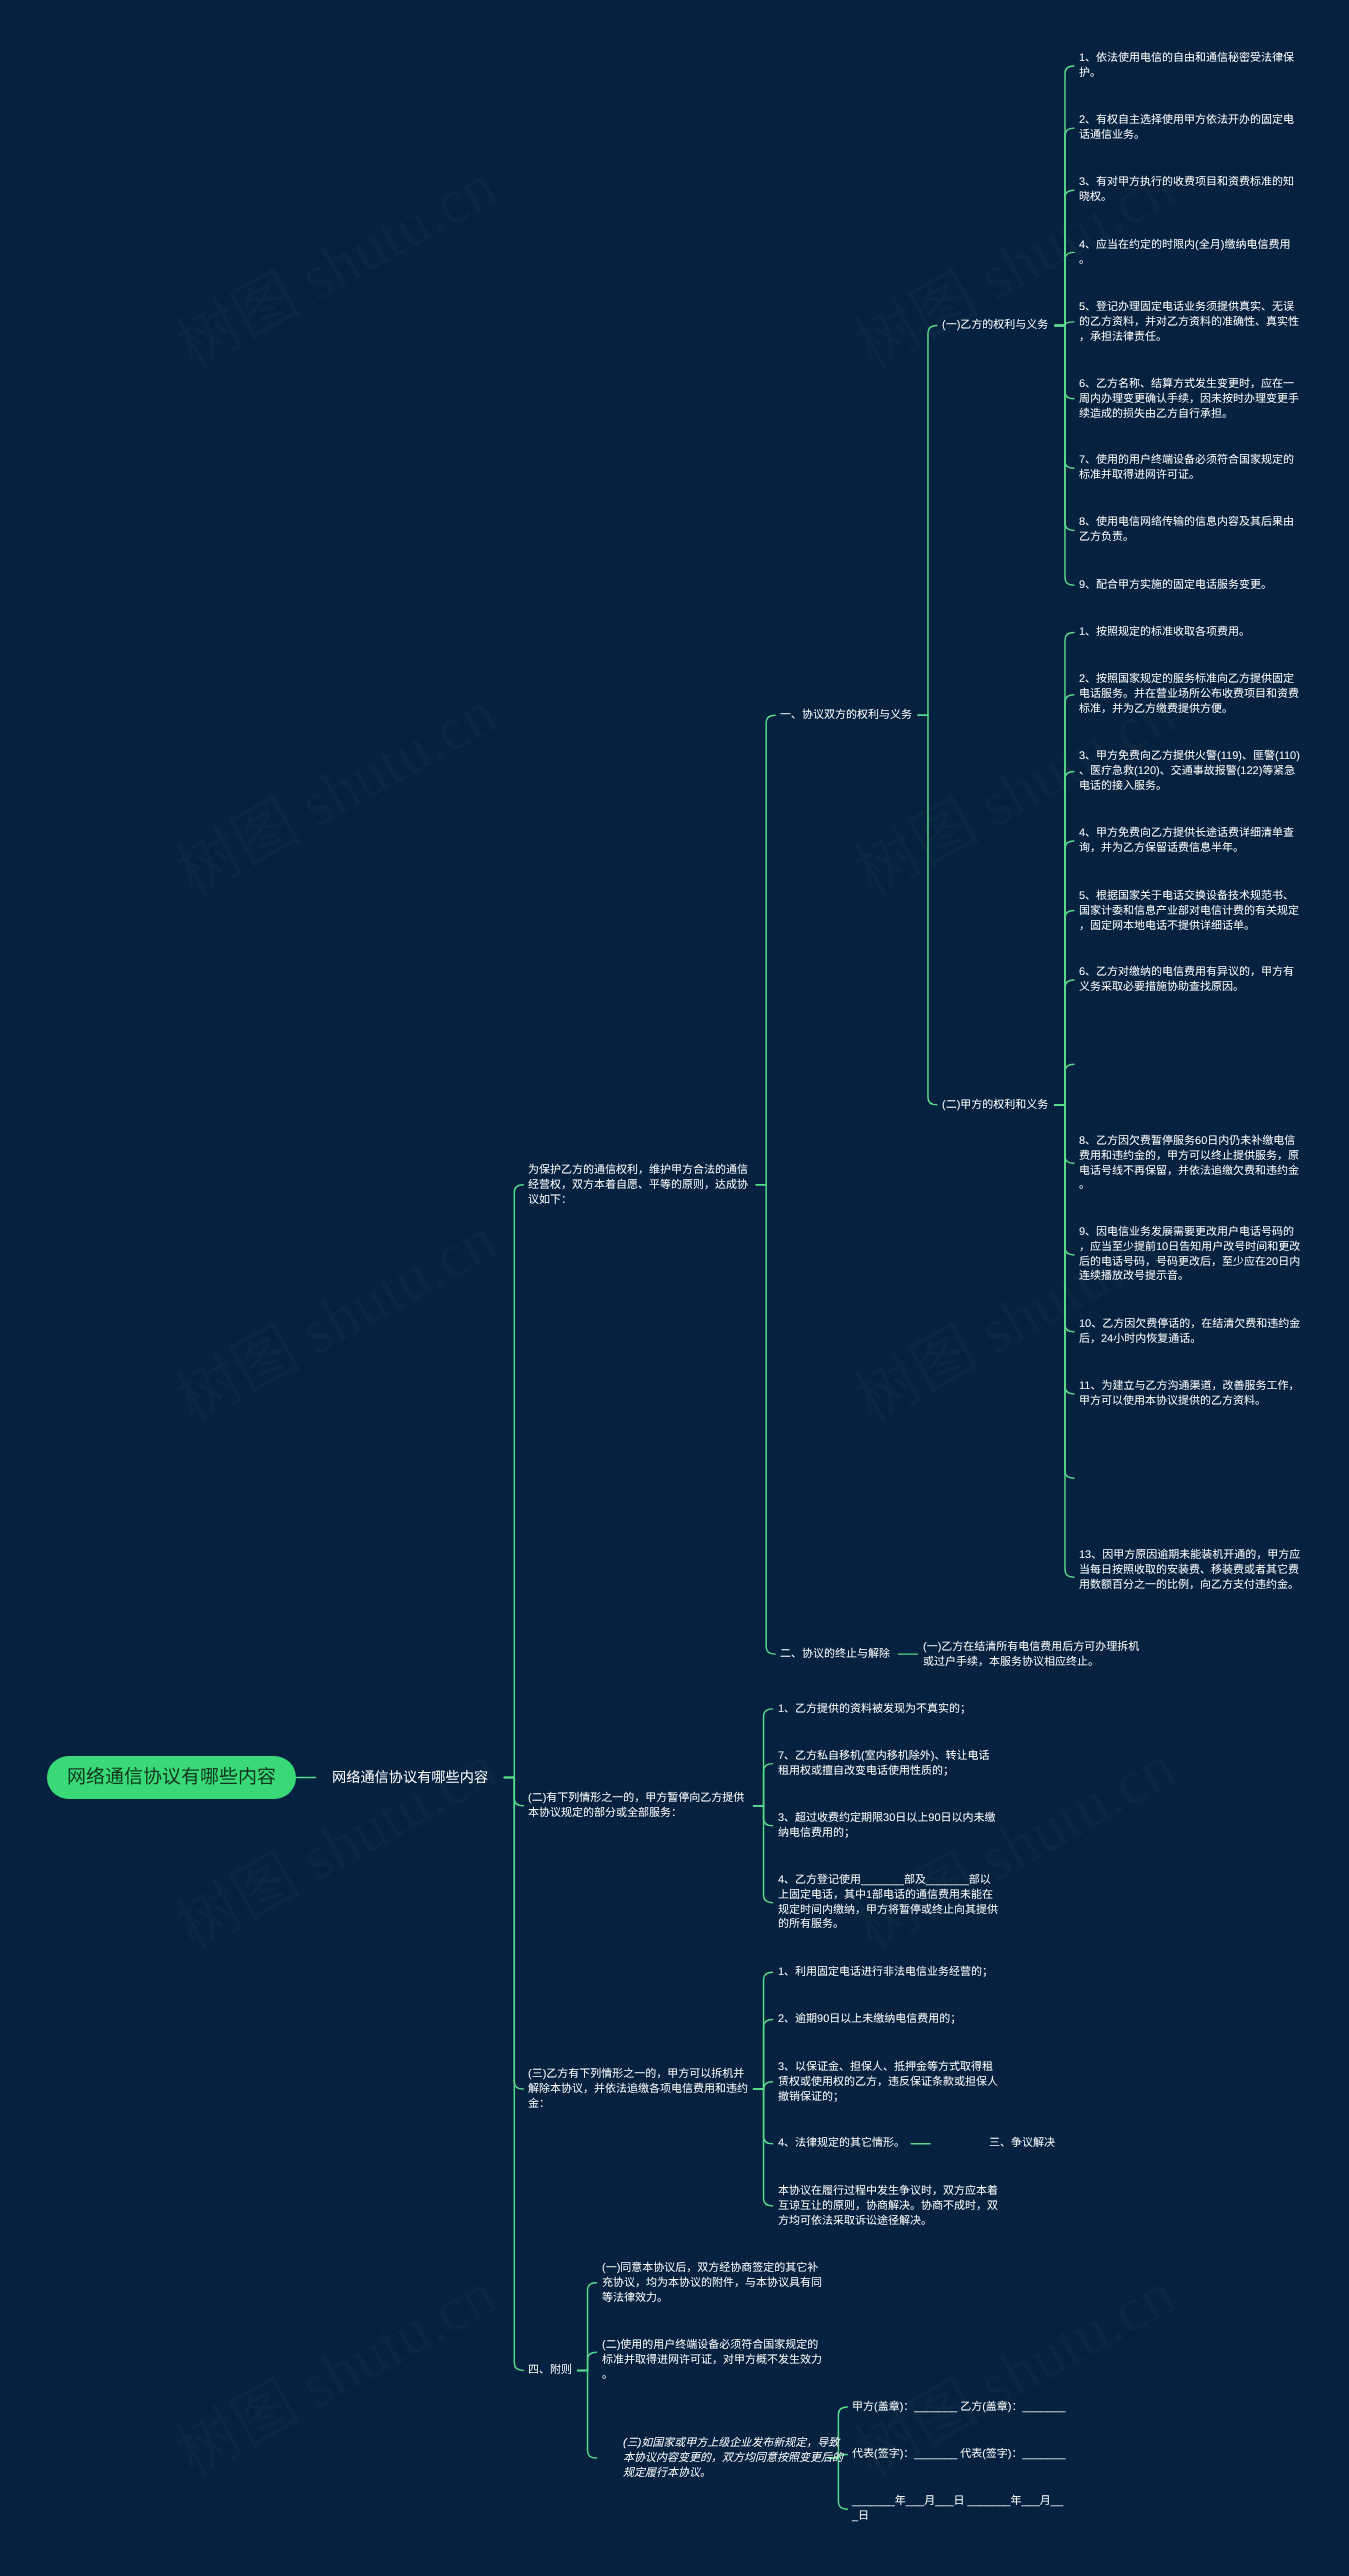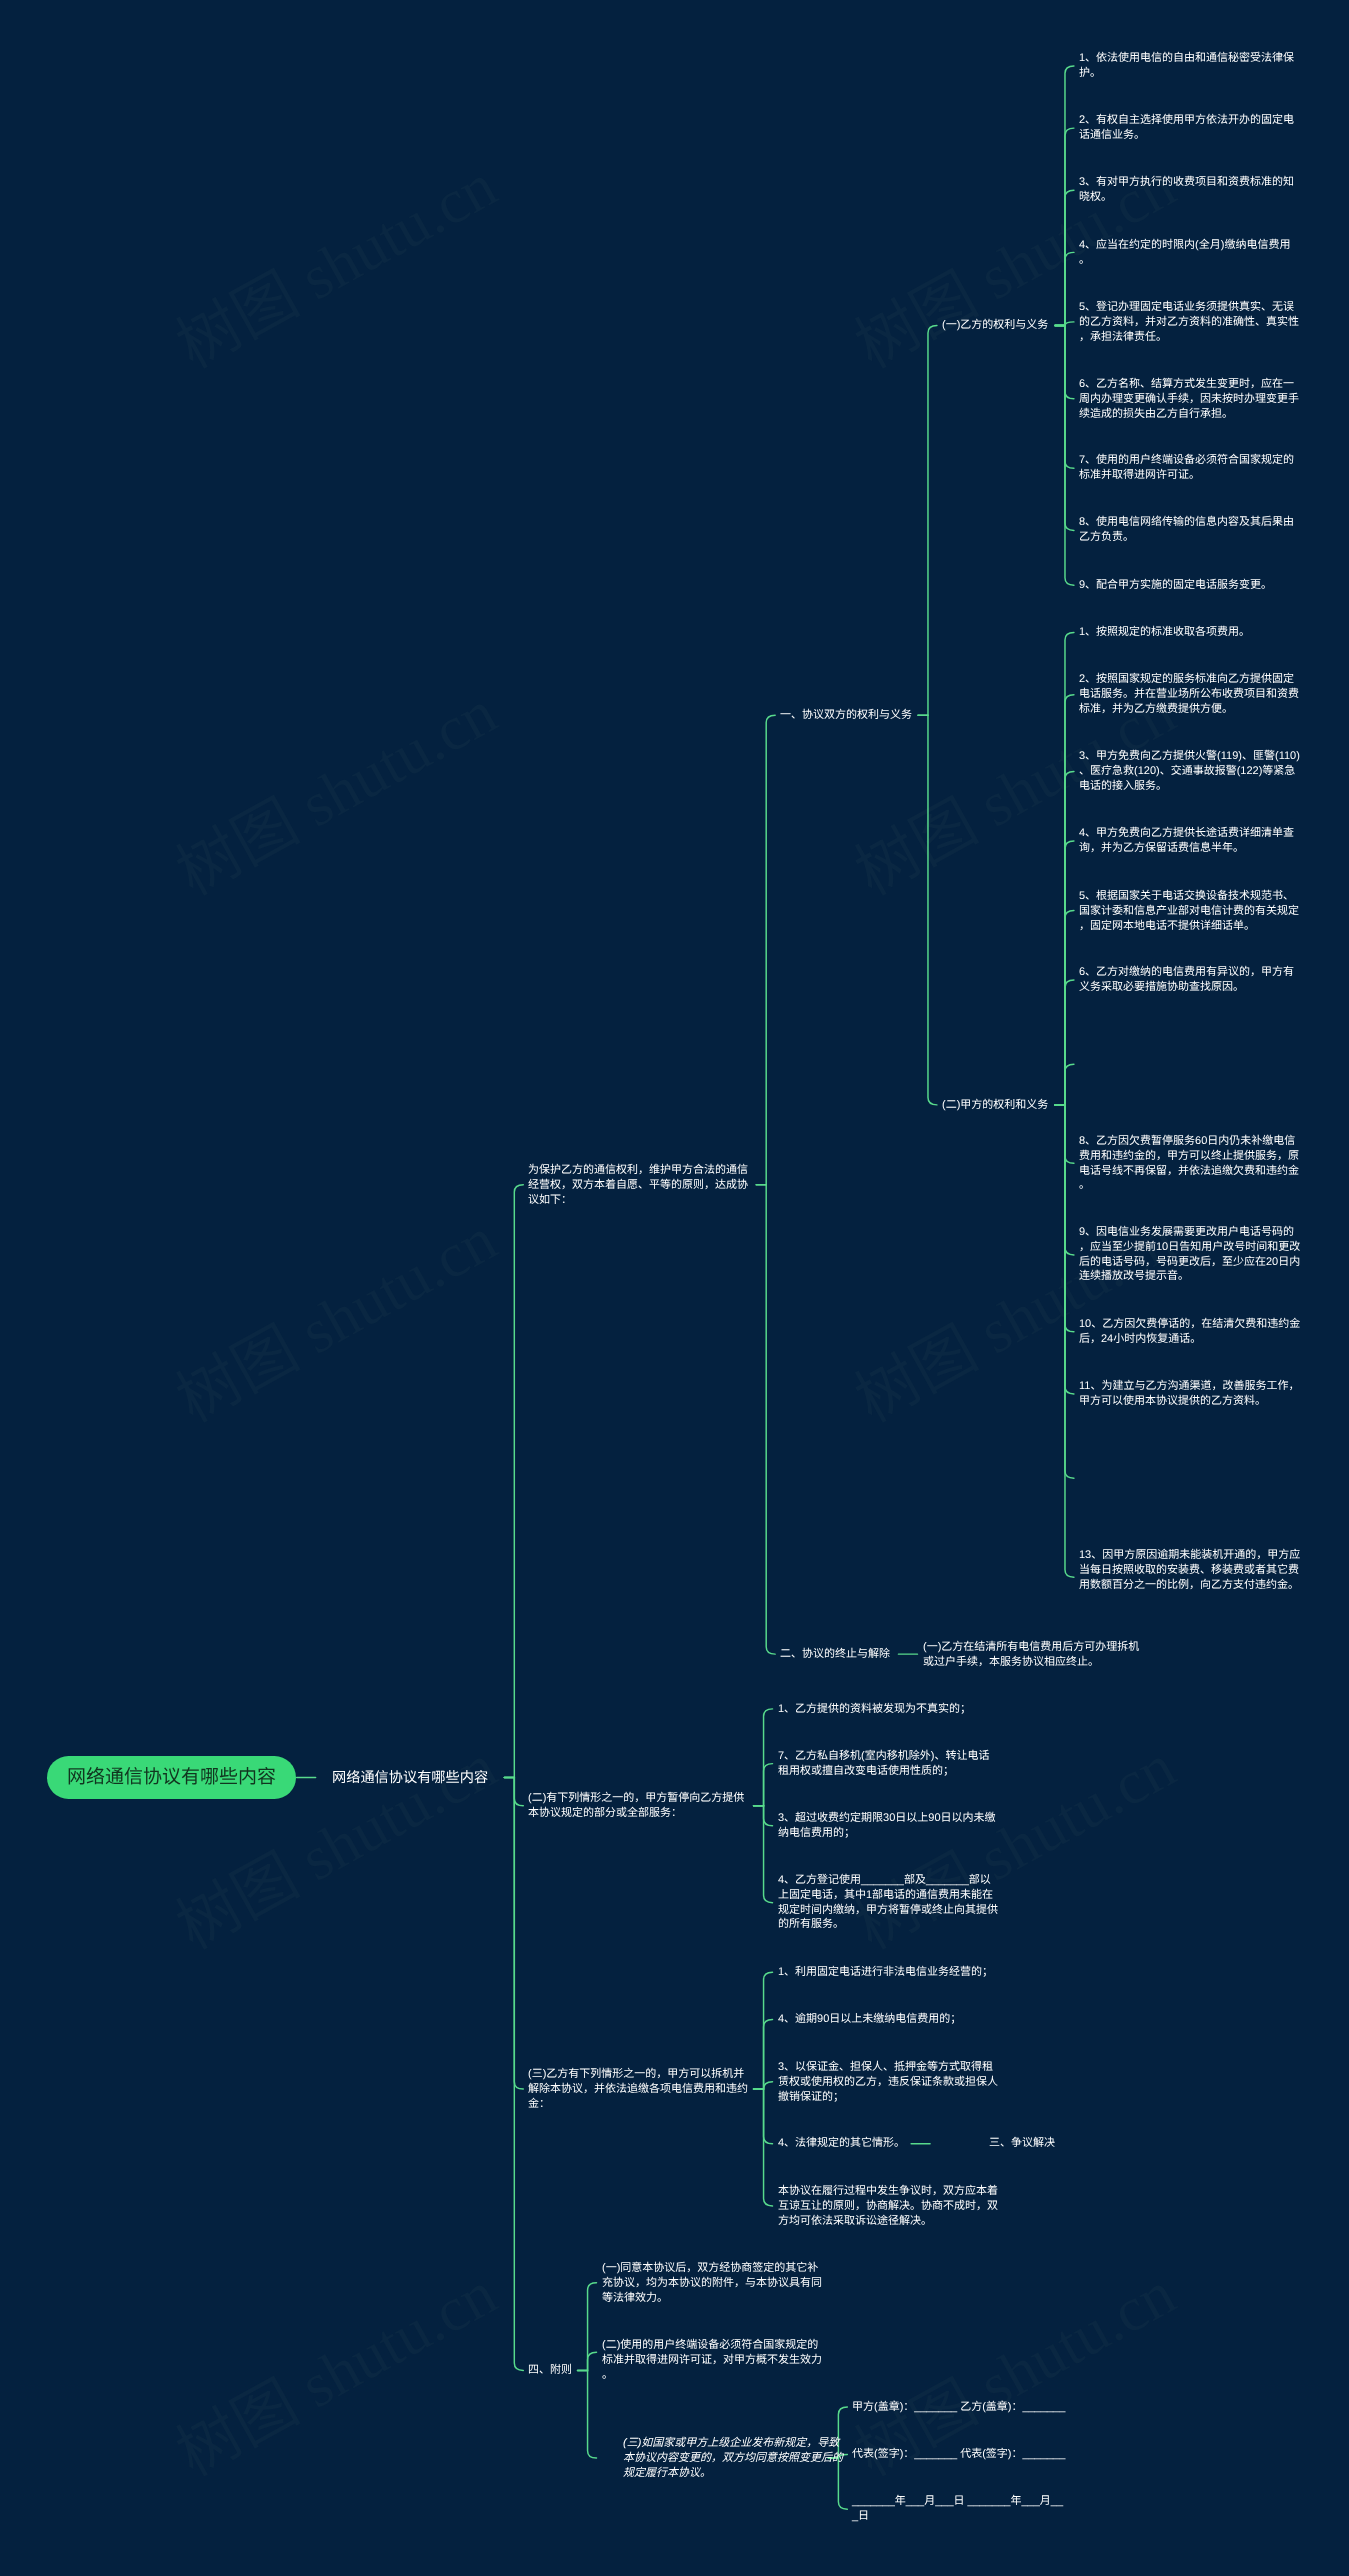--- a/index.html
+++ b/index.html
@@ -132,21 +132,21 @@
     <div class="nd lv5" style="width: 222px; left: 1074px; top: 1548px;">13、因甲方原因逾期未能装机开通的，甲方应当每日按照收取的安装费、移装费或者其它费用数额百分之一的比例，向乙方支付违约金。</div>
     <div class="nd lv3" style="width: 113px; left: 775px; top: 1647px;">二、协议的终止与解除</div>
     <div class="nd lv4" style="width: 226px; left: 918px; top: 1640px;">(一)乙方在结清所有电信费用后方可办理拆机或过户手续，本服务协议相应终止。</div>
     <div class="nd lv2" style="width: 220px; left: 523px; top: 1791px;">(二)有下列情形之一的，甲方暂停向乙方提供本协议规定的部分或全部服务：</div>
     <div class="nd lv3" style="width: 222px; left: 773px; top: 1702px;">1、乙方提供的资料被发现为不真实的；</div>
     <div class="nd lv3" style="width: 222px; left: 773px; top: 1749px;">7、乙方私自移机(室内移机除外)、转让电话租用权或擅自改变电话使用性质的；</div>
     <div class="nd lv3" style="width: 222px; left: 773px; top: 1811px;">3、超过收费约定期限30日以上90日以内未缴纳电信费用的；</div>
     <div class="nd lv3" style="width: 222px; left: 773px; top: 1873px;">4、乙方登记使用_______部及_______部以上固定电话，其中1部电话的通信费用未能在规定时间内缴纳，甲方将暂停或终止向其提供的所有服务。</div>
     <div class="nd lv2" style="width: 220px; left: 523px; top: 2067px;">(三)乙方有下列情形之一的，甲方可以拆机并解除本协议，并依法追缴各项电信费用和违约金：</div>
     <div class="nd lv3" style="width: 222px; left: 773px; top: 1965px;">1、利用固定电话进行非法电信业务经营的；</div>
-    <div class="nd lv3" style="width: 222px; left: 773px; top: 2012px;">4、逾期90日以上未缴纳电信费用的；</div>
+    <div class="nd lv3" style="width: 222px; left: 773px; top: 2012px;">2、逾期90日以上未缴纳电信费用的；</div>
     <div class="nd lv3" style="width: 222px; left: 773px; top: 2060px;">3、以保证金、担保人、抵押金等方式取得租赁权或使用权的乙方，违反保证条款或担保人撤销保证的；</div>
     <div class="nd lv3" style="width: 129px; left: 773px; top: 2136px;">4、法律规定的其它情形。</div>
     <div class="nd lv4" style="width: 67px; left: 984px; top: 2136px;">三、争议解决</div>
     <div class="nd lv3" style="width: 222px; left: 773px; top: 2184px;">本协议在履行过程中发生争议时，双方应本着互谅互让的原则，协商解决。协商不成时，双方均可依法采取诉讼途径解决。</div>
     <div class="nd lv2" style="width: 44px; left: 523px; top: 2363px;">四、附则</div>
     <div class="nd lv3" style="width: 222px; left: 597px; top: 2261px;">(一)同意本协议后，双方经协商签定的其它补充协议，均为本协议的附件，与本协议具有同等法律效力。</div>
     <div class="nd lv3" style="width: 222px; left: 597px; top: 2338px;">(二)使用的用户终端设备必须符合国家规定的标准并取得进网许可证，对甲方概不发生效力。</div>
     <div class="nd lv3" style="width: 222px; left: 618px; top: 2436px; font-style: italic;">(三)如国家或甲方上级企业发布新规定，导致本协议内容变更的，双方均同意按照变更后的规定履行本协议。</div>
     <div class="nd lv4" style="width: 217px; left: 847px; top: 2400px;">甲方(盖章)：_______ 乙方(盖章)：_______</div>
     <div class="nd lv4" style="width: 217px; left: 847px; top: 2447px;">代表(签字)：_______ 代表(签字)：_______</div>

